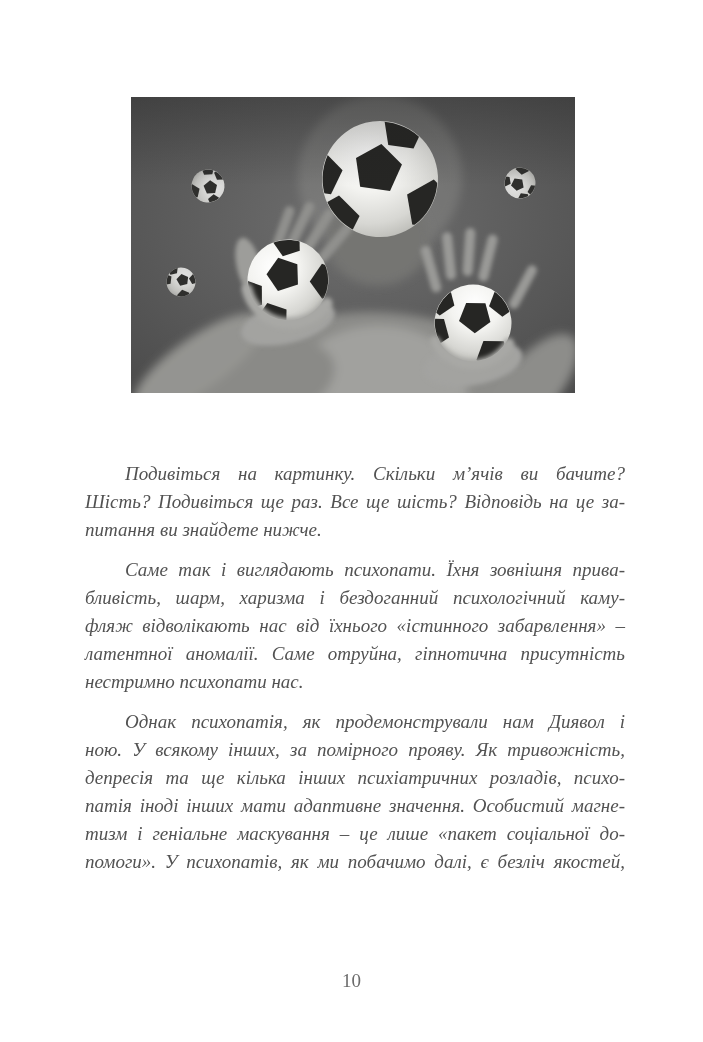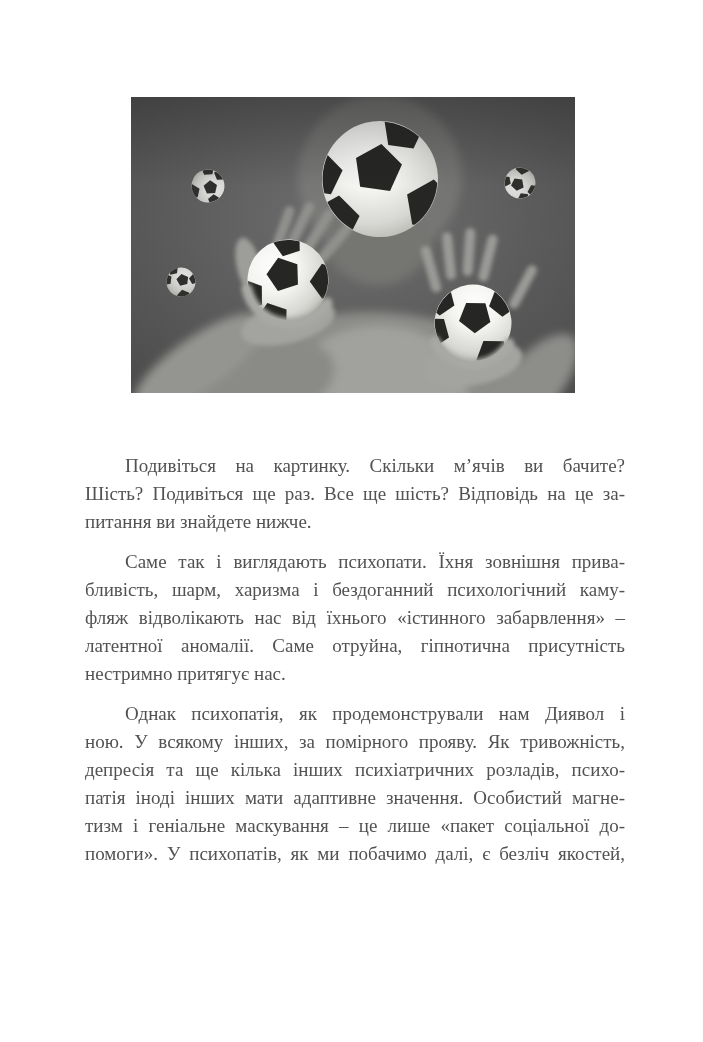--- a/index.html
+++ b/index.html
@@ -27,21 +27,21 @@
 
   
   .text-block {
     position: absolute;
     left: 85px; top: 452px;
     width: 540px;
     color: #525252;
     font-size: 19px;
     line-height: 28px;
   }
-  .para { margin: 0 0 12px 0; padding: 0; }
+  .para { margin: 8px 0 12px 0; padding: 0; font-style: italic; }
   .line {
     display: block;
     text-align: justify;
     text-align-last: justify;
   }
   .line.indent { text-indent: 40px; }
   .line.last { text-align-last: left; }
 
   
   .page-number {
@@ -166,26 +166,27 @@
     <p class="para">
       <span class="line indent">Подивіться на картинку. Скільки м’ячів ви бачите?</span>
       <span class="line">Шість? Подивіться ще раз. Все ще шість? Відповідь на це за-</span>
       <span class="line last">питання ви знайдете нижче.</span>
     </p>
     <p class="para">
       <span class="line indent">Саме так і виглядають психопати. Їхня зовнішня прива-</span>
       <span class="line">бливість, шарм, харизма і бездоганний психологічний каму-</span>
       <span class="line">фляж відволікають нас від їхнього «істинного забарвлення» –</span>
       <span class="line">латентної аномалії. Саме отруйна, гіпнотична присутність</span>
-      <span class="line last">нестримно притягує нас.</span>
+      <span class="line last">нестримно психопати нас.</span>
     </p>
     <p class="para">
       <span class="line indent">Однак психопатія, як продемонстрували нам Диявол і</span>
       <span class="line">ною. У всякому інших, за помірного прояву. Як тривожність,</span>
       <span class="line">депресія та ще кілька інших психіатричних розладів, психо-</span>
       <span class="line">патія іноді інших мати адаптивне значення. Особистий магне-</span>
       <span class="line">тизм і геніальне маскування – це лише «пакет соціальної до-</span>
       <span class="line">помоги». У психопатів, як ми побачимо далі, є безліч якостей,</span>
     </p>
   </main>
 
+  <div class="page-number">10</div>
 
 </div>
 
 </body></html>

